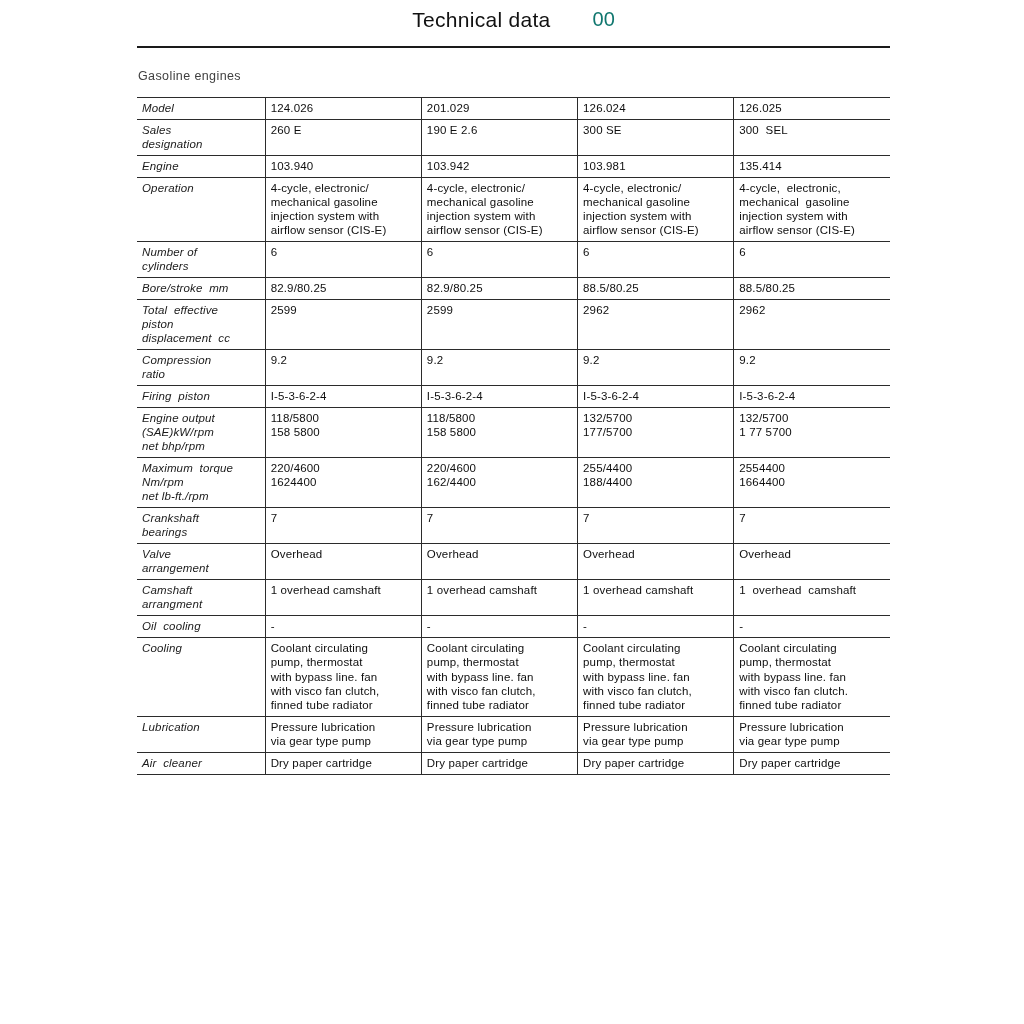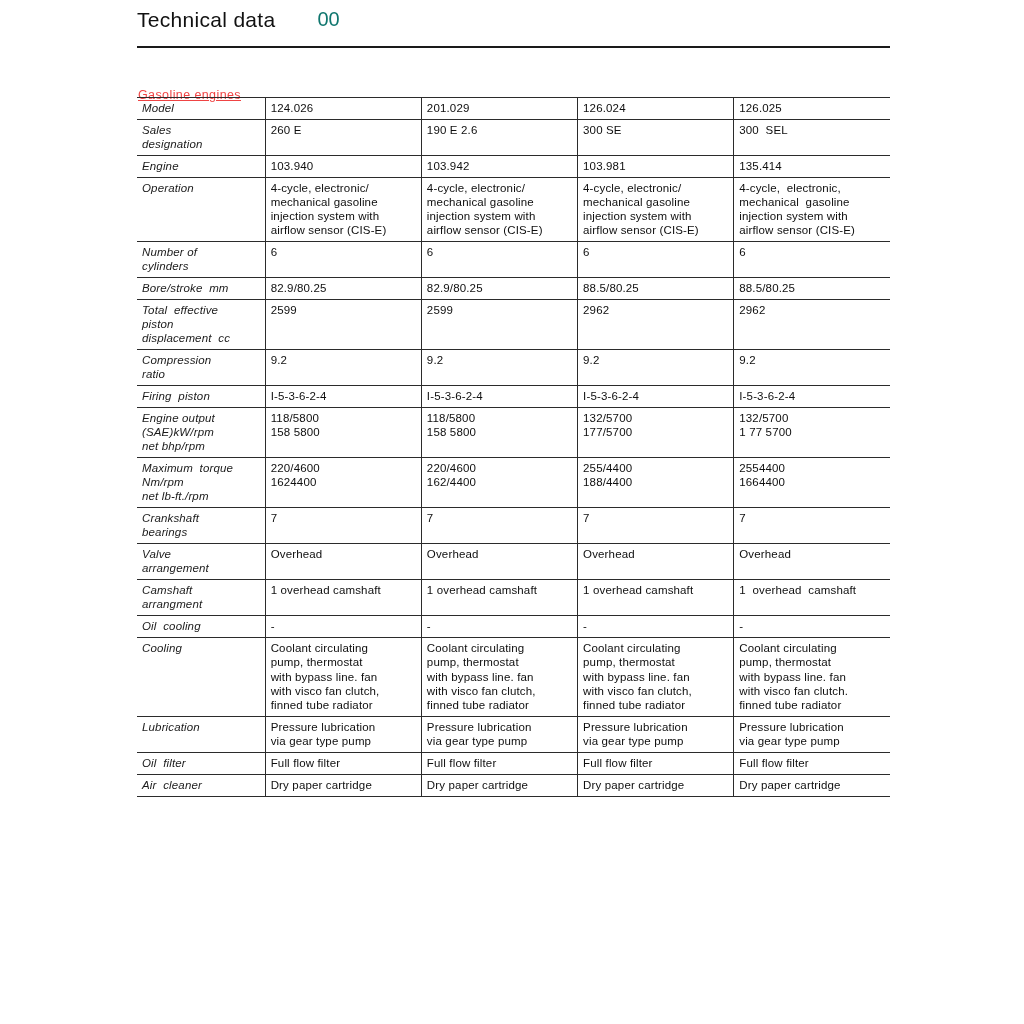--- a/index.html
+++ b/index.html
@@ -23,43 +23,42 @@
   
   .header {
     position: absolute;
     left: 137px;
     top: 8px;
     width: 753px;
     height: 38px;
     border-bottom: 2px solid #1a1a1a;
     display: flex;
     align-items: flex-start;
-    justify-content: flex-start;
+    justify-content: center;
     gap: 42px;
   }
   .header-title {
     font-size: 21px;
     letter-spacing: 0.3px;
     color: #111;
     line-height: 1.1;
   }
   .header-chapter {
     font-size: 20px;
     color: #0f766e;
     line-height: 1.1;
   }
   
   .section-caption {
     position: absolute;
     left: 138px;
-    top: 88px;
+    top: 69px;
     font-size: 12.5px;
     letter-spacing: 0.4px;
-    color: #ef4444;
-    text-decoration: underline;
+    color: #404040;
   }
   
   .spec-table {
     position: absolute;
     left: 137px;
     top: 97px;
     width: 753px;
     border-collapse: collapse;
     table-layout: fixed;
     font-size: 11.5px;
@@ -453,37 +452,20 @@
             <span>Pressure lubrication</span>
             <span>via gear type pump</span>
           </td>
           <td class="val-cell lines">
             <span>Pressure lubrication</span>
             <span>via gear type pump</span>
           </td>
         </tr>
         <tr>
           <td class="label-cell lines">
-            <span>Oil  filter</span>
-          </td>
-          <td class="val-cell lines">
-            <span>Full flow filter</span>
-          </td>
-          <td class="val-cell lines">
-            <span>Full flow filter</span>
-          </td>
-          <td class="val-cell lines">
-            <span>Full flow filter</span>
-          </td>
-          <td class="val-cell lines">
-            <span>Full flow filter</span>
-          </td>
-        </tr>
-        <tr>
-          <td class="label-cell lines">
             <span>Air  cleaner</span>
           </td>
           <td class="val-cell lines">
             <span>Dry paper cartridge</span>
           </td>
           <td class="val-cell lines">
             <span>Dry paper cartridge</span>
           </td>
           <td class="val-cell lines">
             <span>Dry paper cartridge</span>

